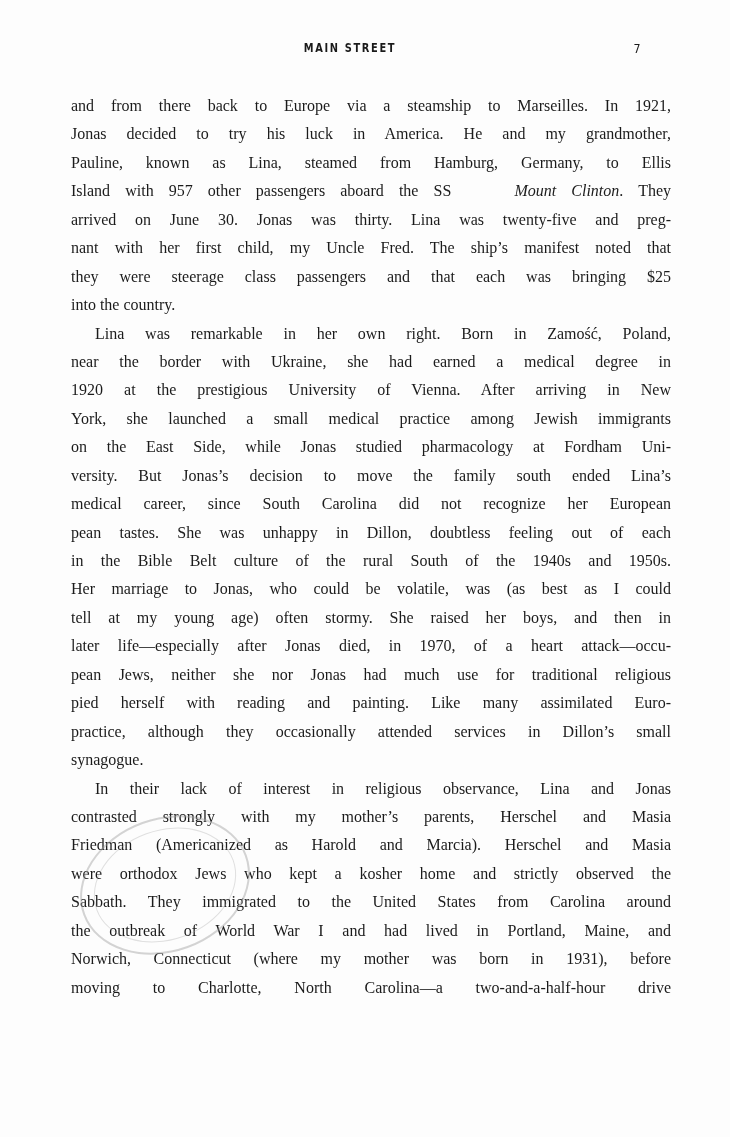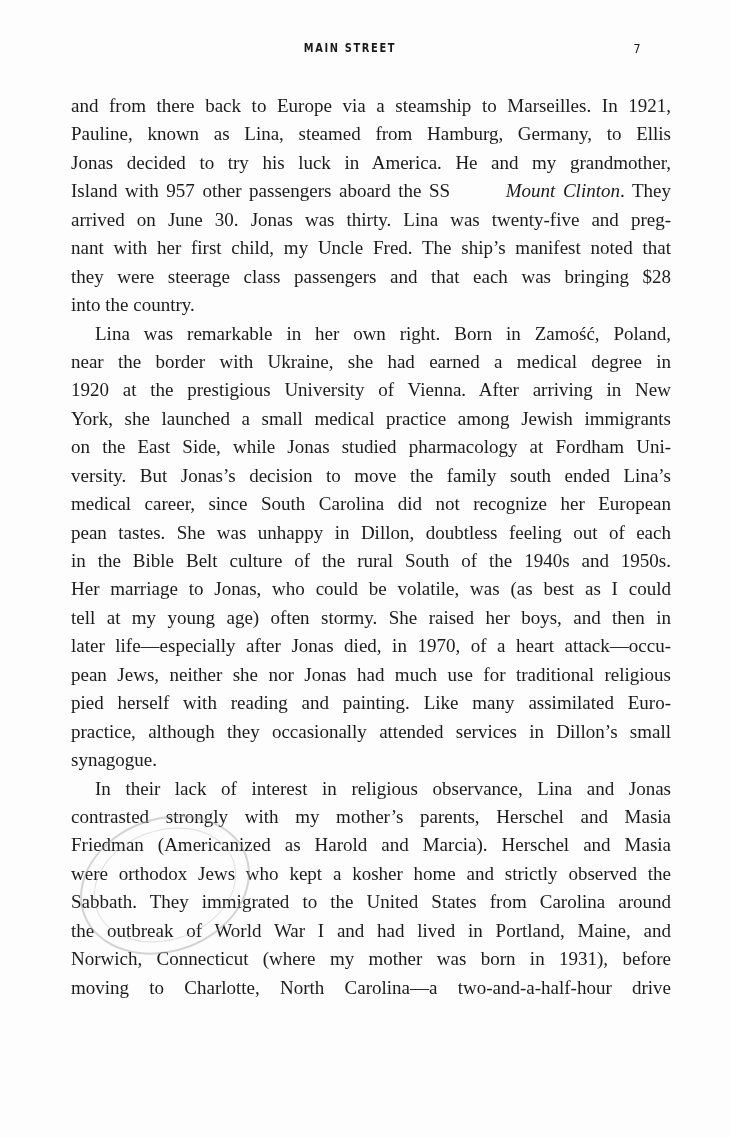--- a/index.html
+++ b/index.html
@@ -14,21 +14,21 @@
     color: #1a1a1a; transform: scaleX(0.82); transform-origin: 350px 0;
     font-weight: bold;
   }
   .page-number {
     position: absolute; left: 633px; top: 0;
     font-family: "DejaVu Sans", sans-serif; font-size: 13px; color: #1a1a1a;
     transform: scaleX(0.85);
   }
   .body-text {
     position: absolute; left: 71px; top: 92px; width: 600px;
-    font-family: "Liberation Serif", serif; font-size: 19px; line-height: 28.45px;
+    font-family: "Liberation Serif", serif; font-size: 16px; line-height: 28.45px;
     color: #1b1b1b;
   }
   .line { display: block; white-space: nowrap; text-align: justify; text-align-last: justify; height: 28.45px; }
   .line.last { text-align-last: left; }
   .line.indent { padding-left: 24px; }
   .line em { font-style: italic; margin-left: 48px; }
   .stamp {
     position: absolute; left: 78px; top: 818px; width: 170px; height: 130px;
     border: 2px solid rgba(160,160,160,0.45); border-radius: 50%;
     transform: rotate(-20deg); pointer-events: none;
@@ -43,26 +43,26 @@
 
 <div class="page">
   <div class="running-head">
     <span class="running-title">MAIN STREET</span>
     <span class="page-number">7</span>
   </div>
 
   <div class="body-text" id="body-text">
       <div>
         <span class="line">and from there back to Europe via a steamship to Marseilles. In 1921,</span>
+        <span class="line">Jonas decided to try his luck in America. He and my grandmother,</span>
         <span class="line">Pauline, known as Lina, steamed from Hamburg, Germany, to Ellis</span>
-        <span class="line">Jonas decided to try his luck in America. He and my grandmother,</span>
         <span class="line">Island with 957 other passengers aboard the SS <em>Mount Clinton</em>. They</span>
         <span class="line">arrived on June 30. Jonas was thirty. Lina was twenty-five and preg-</span>
         <span class="line">nant with her first child, my Uncle Fred. The ship’s manifest noted that</span>
-        <span class="line">they were steerage class passengers and that each was bringing $28</span>
+        <span class="line">they were steerage class passengers and that each was bringing $25</span>
         <span class="line last">into the country.</span>
       </div>
       <div>
         <span class="line indent">Lina was remarkable in her own right. Born in Zamość, Poland,</span>
         <span class="line">near the border with Ukraine, she had earned a medical degree in</span>
         <span class="line">1920 at the prestigious University of Vienna. After arriving in New</span>
         <span class="line">York, she launched a small medical practice among Jewish immigrants</span>
         <span class="line">on the East Side, while Jonas studied pharmacology at Fordham Uni-</span>
         <span class="line">versity. But Jonas’s decision to move the family south ended Lina’s</span>
         <span class="line">medical career, since South Carolina did not recognize her European</span>

